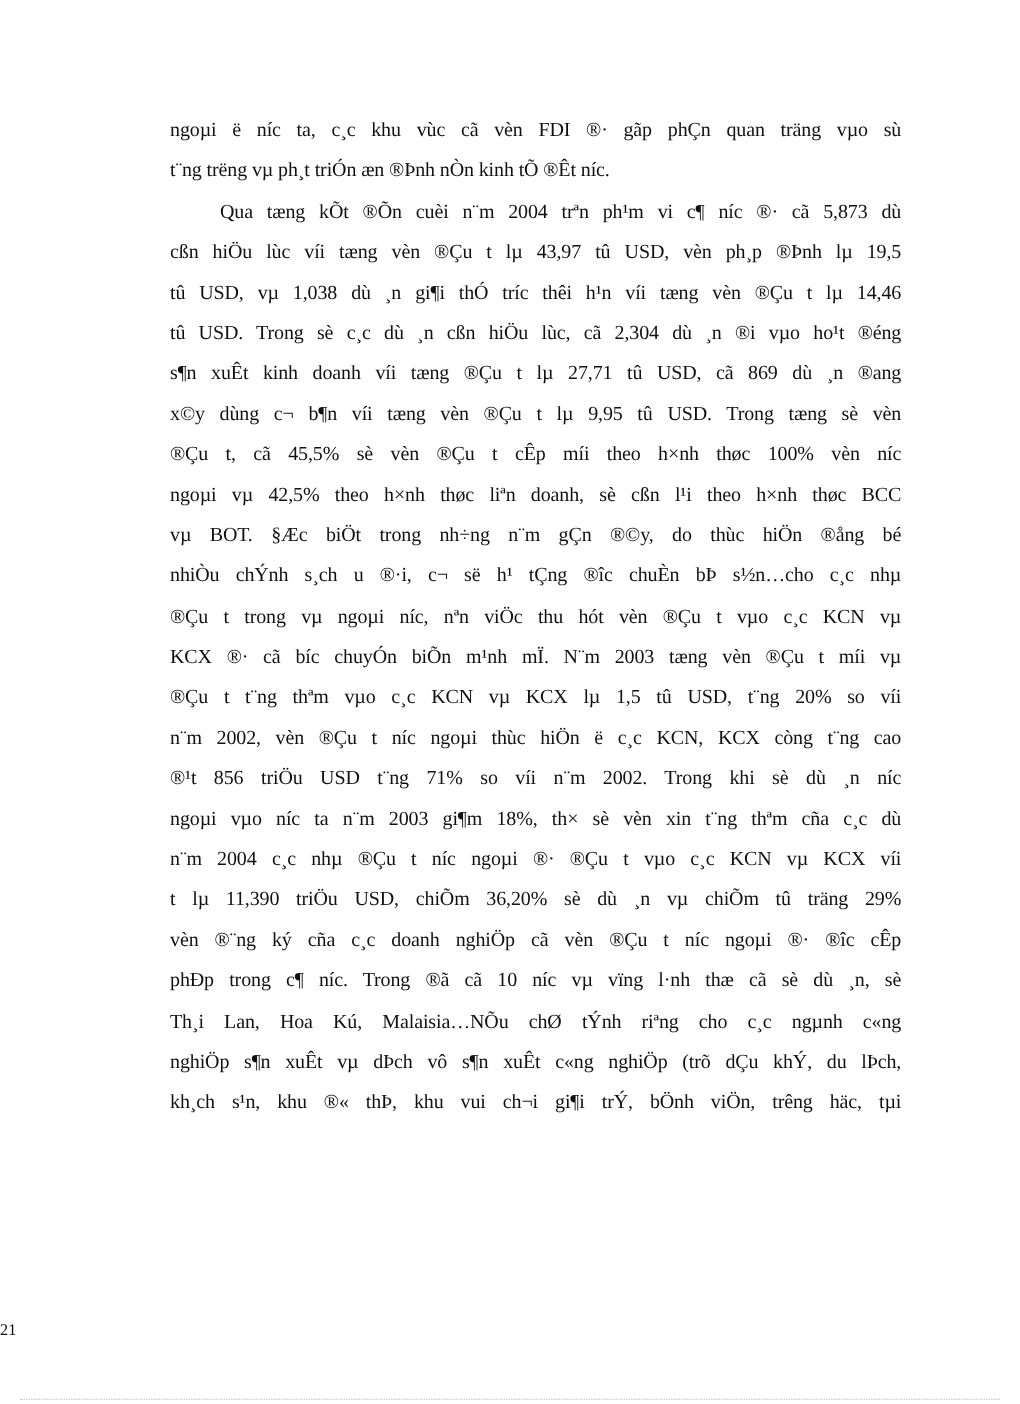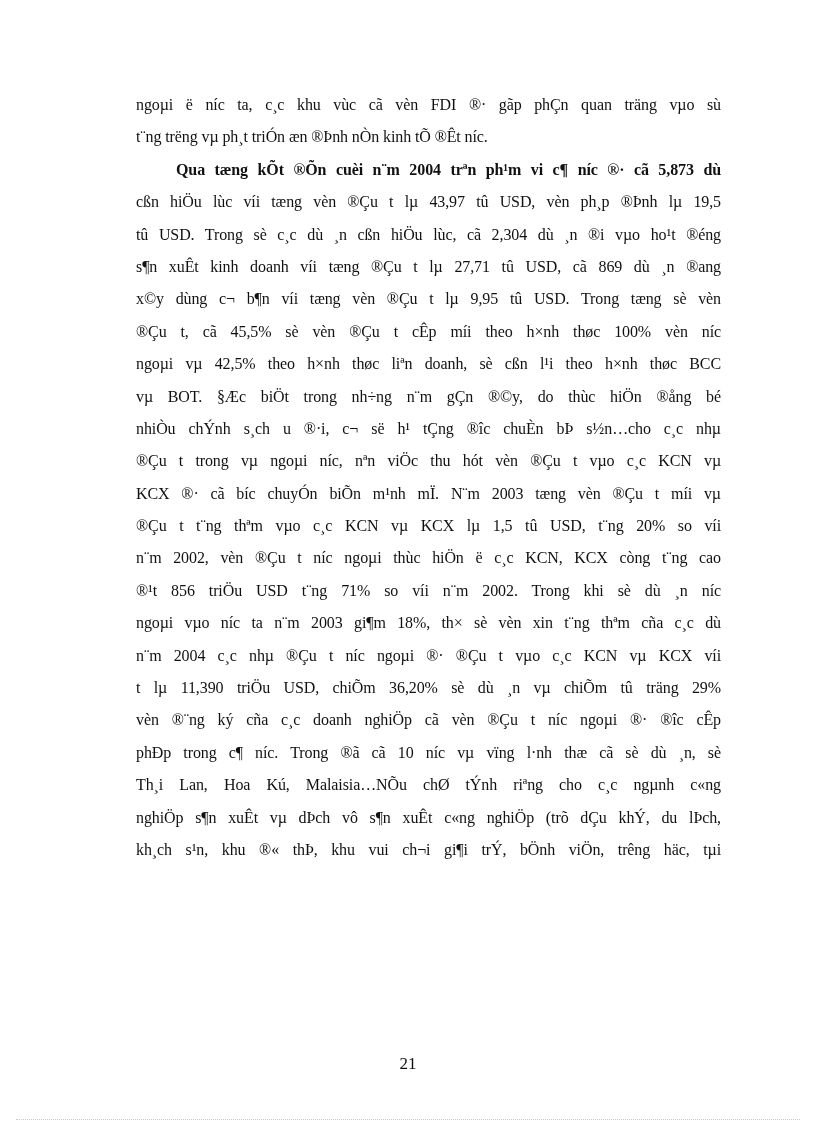--- a/index.html
+++ b/index.html
@@ -36,29 +36,27 @@
       white-space: nowrap;
       text-align: justify;
       text-align-last: justify;
       letter-spacing: -0.1px;
     }
     .line.last {
       text-align-last: left;
     }
     .line.indent {
       padding-left: 40px;
-      font-weight: bold;
     }
     .page-number {
       position: absolute;
       left: 0;
       width: 816px;
       top: 1052px;
-      text-align: center;
-      font-size: 17px;
+      font-size: 13px;
       line-height: 24px;
     }
     .page-edge {
       position: absolute;
       left: 16px;
       right: 16px;
       top: 1119px;
       height: 0;
       border-top: 1px dotted #c8c8c8;
     }
@@ -67,20 +65,21 @@
 <body>
 
 <div class="page">
   <div class="body-text">
 
     <span class="line">ngoµi ë n­íc  ta, c¸c khu vùc cã vèn FDI ®· gãp phÇn quan träng vµo sù</span>
     <span class="line last">t¨ng tr­ëng  vµ ph¸t triÓn æn ®Þnh nÒn kinh tÕ ®Êt n­íc.</span>
 
     <span class="line indent">Qua tæng kÕt ®Õn cuèi n¨m 2004 trªn ph¹m vi c¶ n­íc  ®· cã 5,873 dù</span>
     <span class="line">cßn hiÖu lùc víi tæng vèn ®Çu t­  lµ 43,97 tû USD, vèn ph¸p ®Þnh lµ 19,5</span>
+    <span class="line">tû USD, vµ 1,038 dù ¸n gi¶i thÓ tr­íc  thêi h¹n víi tæng vèn ®Çu t­  lµ 14,46</span>
     <span class="line">tû USD. Trong sè c¸c dù ¸n cßn hiÖu lùc, cã 2,304 dù ¸n ®i vµo ho¹t ®éng</span>
     <span class="line">s¶n xuÊt kinh  doanh víi tæng ®Çu t­  lµ 27,71 tû USD, cã 869  dù ¸n ®ang</span>
     <span class="line">x©y dùng c¬ b¶n víi tæng vèn ®Çu t­  lµ 9,95 tû USD. Trong tæng sè vèn</span>
     <span class="line">®Çu t­,  cã 45,5% sè vèn ®Çu t­  cÊp míi theo h×nh thøc 100% vèn n­íc</span>
     <span class="line">ngoµi vµ 42,5% theo h×nh thøc liªn  doanh, sè cßn l¹i theo h×nh thøc BCC</span>
     <span class="line">vµ BOT. §Æc biÖt trong nh÷ng n¨m gÇn ®©y, do thùc hiÖn ®ång bé</span>
     <span class="line">nhiÒu  chÝnh s¸ch u­  ®·i, c¬ së h¹  tÇng ®­îc  chuÈn bÞ s½n…cho c¸c nhµ</span>
     <span class="line">®Çu t­  trong vµ ngoµi n­íc,  nªn viÖc thu hót vèn ®Çu t­  vµo c¸c KCN vµ</span>
     <span class="line">KCX ®· cã b­íc  chuyÓn biÕn m¹nh mÏ. N¨m 2003 tæng vèn ®Çu t­  míi vµ</span>
     <span class="line">®Çu t­  t¨ng thªm vµo c¸c KCN vµ KCX lµ 1,5 tû USD, t¨ng 20% so víi</span>

